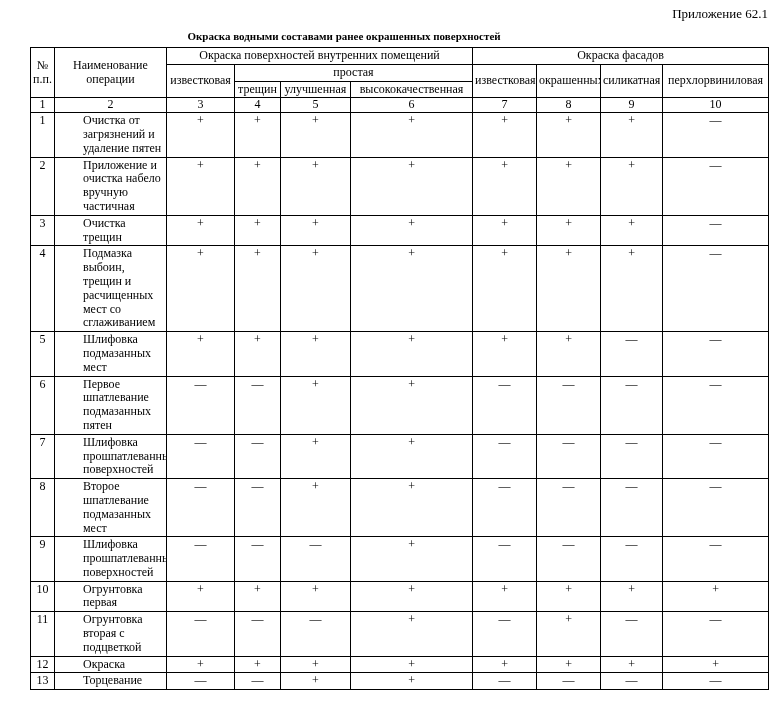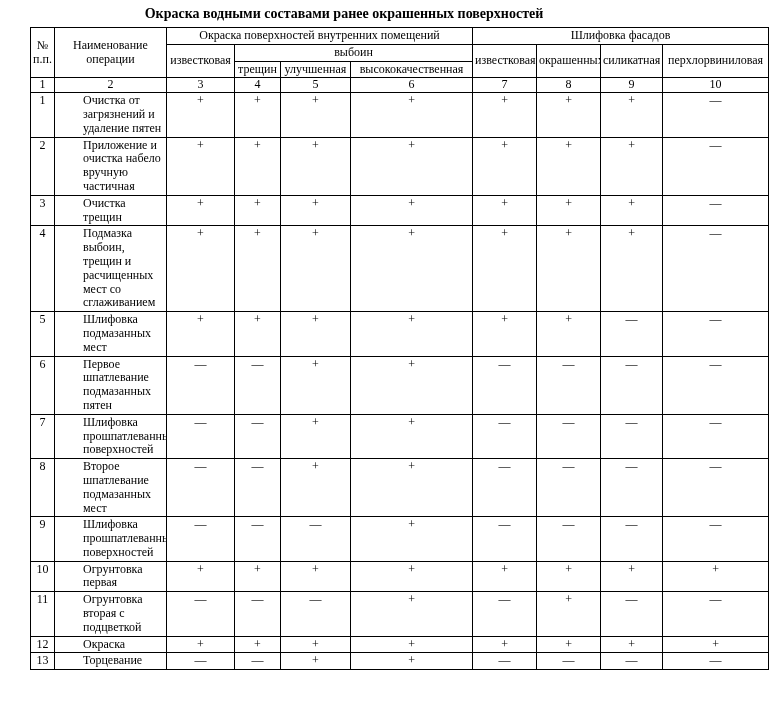--- a/index.html
+++ b/index.html
@@ -19,21 +19,21 @@
     padding: 6px 11px 0 30px;
   }
   .appendix {
     text-align: right;
     font-size: 13px;
     margin-bottom: 8px;
   }
   .title {
     font-weight: bold;
     text-align: center;
-    font-size: 14px;
+    font-size: 11px;
     margin: 0 110px 5px 0;
   }
   table.main-table {
     border-collapse: collapse;
     table-layout: fixed;
     width: 738px;
   }
   .main-table th,
   .main-table td {
     border: 1px solid #000;
@@ -60,20 +60,21 @@
     margin-top: 2px;
     padding-left: 14px;
     line-height: 1.25;
   }
 </style>
 </head>
 <body>
 
 <div class="page">
 
+  <div class="appendix">Приложение 62.1</div>
 
   <div class="title">Окраска водными составами ранее окрашенных поверхностей</div>
 
   <table class="main-table">
     <colgroup>
       <col style="width:24px">
       <col style="width:112px">
       <col style="width:68px">
       <col style="width:46px">
       <col style="width:70px">
@@ -81,25 +82,25 @@
       <col style="width:64px">
       <col style="width:64px">
       <col style="width:62px">
       <col style="width:106px">
     </colgroup>
     <thead>
       <tr>
         <th rowspan="3">№ п.п.</th>
         <th rowspan="3">Наименование операции</th>
         <th colspan="4">Окраска поверхностей внутренних помещений</th>
-        <th colspan="4">Шлифовка фасадов</th>
+        <th colspan="4">Окраска фасадов</th>
       </tr>
       <tr>
         <th rowspan="2">известковая</th>
-        <th colspan="3">выбоин</th>
+        <th colspan="3">простая</th>
         <th rowspan="2">известковая</th>
         <th rowspan="2">окрашенных</th>
         <th rowspan="2">силикатная</th>
         <th rowspan="2">перхлорвиниловая</th>
       </tr>
       <tr>
         <th>трещин</th>
         <th>улучшенная</th>
         <th>высококачественная</th>
       </tr>

